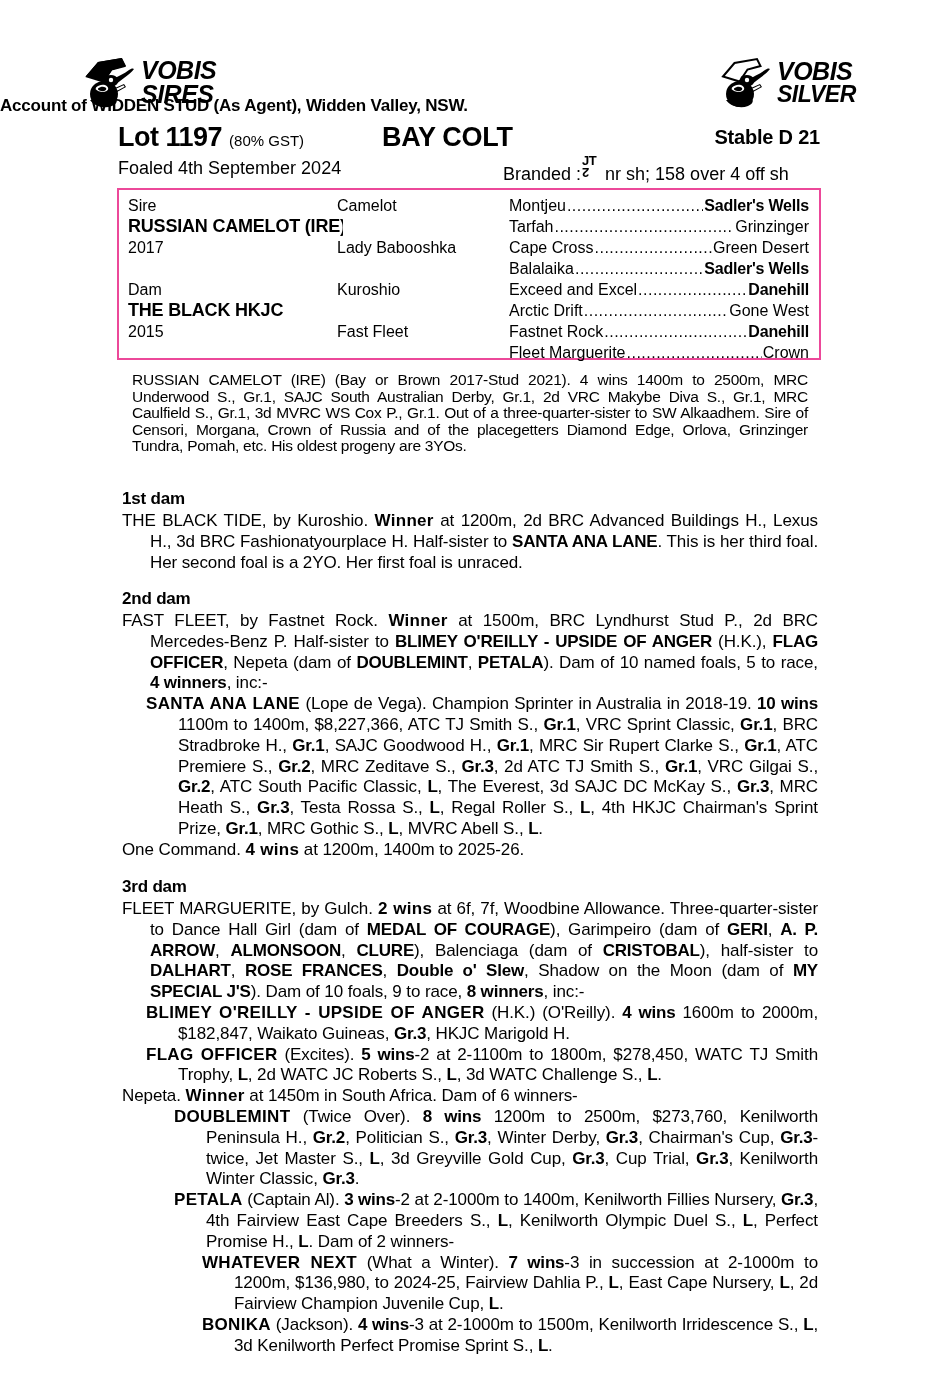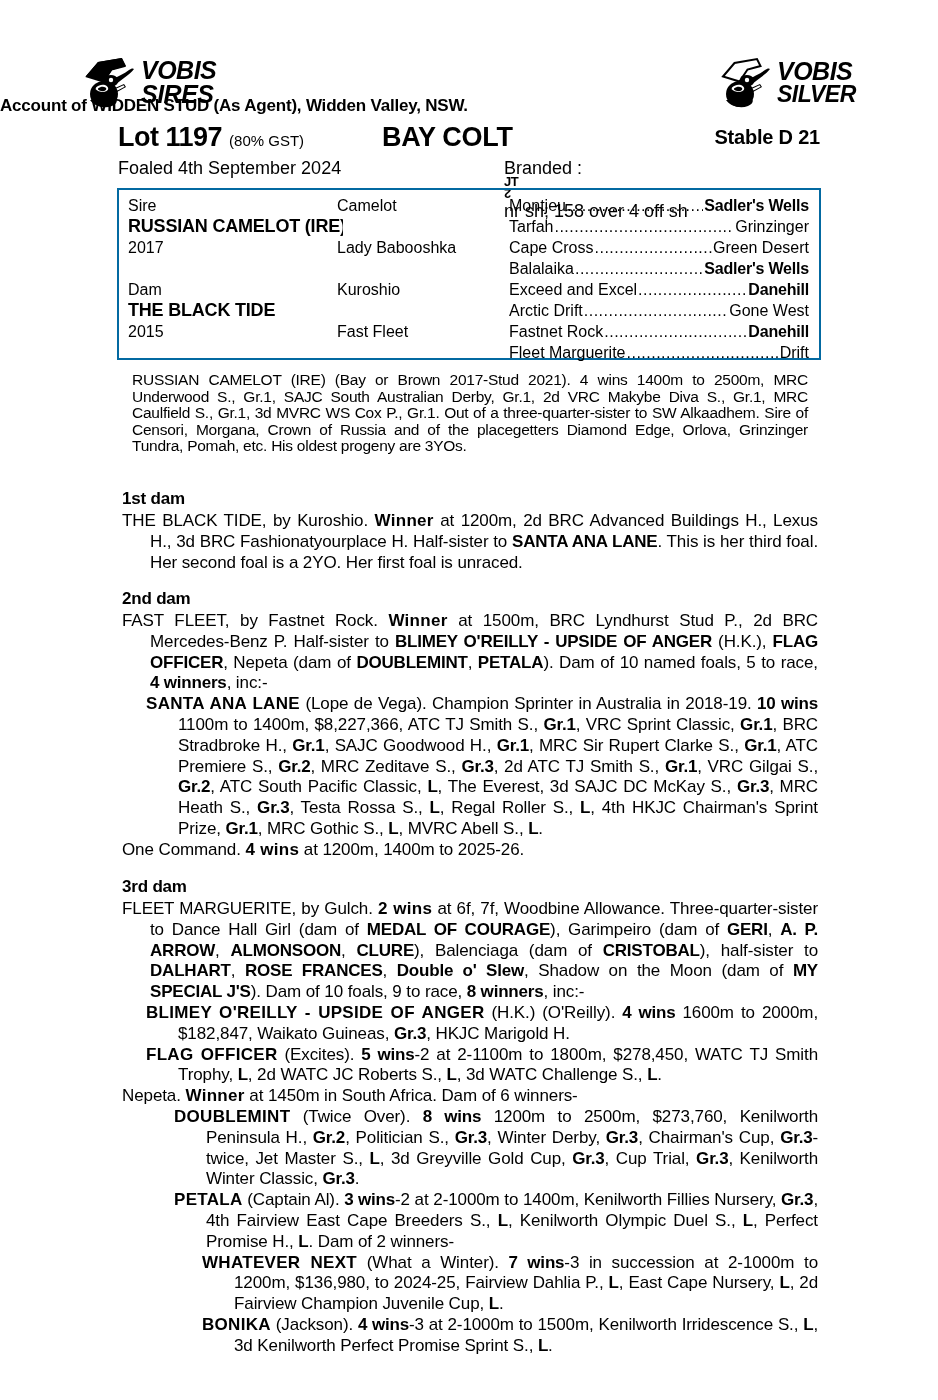--- a/index.html
+++ b/index.html
@@ -105,21 +105,20 @@
   }
   .foaled {
     position: absolute;
     left: 0; top: 0;
   }
   .branded {
     position: absolute;
     left: 385px; top: 0;
     display: flex;
     align-items: baseline;
-    flex-direction: column;
   }
   .brand-glyph {
     display: inline-block;
     position: relative;
     width: 20px;
     height: 22px;
     vertical-align: baseline;
     margin: 0 3px 0 1px;
     top: 3px;
   }
@@ -140,21 +139,21 @@
     transform: rotate(180deg);
     transform-origin: center;
   }
 
   
   .ped-table {
     position: absolute;
     left: 117px; top: 188px;
     width: 704px;
     height: 172px;
-    border: 2px solid #0369a1;
+    border: 2px solid #ec4899;
     box-sizing: border-box;
   }
   .ped-inner {
     position: relative;
     width: 100%;
     height: 100%;
     padding: 4px 0 0 0;
     box-sizing: border-box;
   }
   .ped-col-left {
@@ -318,21 +317,21 @@
   </div>
 
   <div class="ped-table">
     <div class="ped-inner">
       <div class="ped-col-left">
         <div class="ped-line">Sire</div>
         <div class="ped-line bold-name">RUSSIAN CAMELOT (IRE)</div>
         <div class="ped-line">2017</div>
         <div class="ped-line">&nbsp;</div>
         <div class="ped-line">Dam</div>
-        <div class="ped-line bold-name">THE BLACK TIDE</div>
+        <div class="ped-line bold-name">THE BLACK HKJC</div>
         <div class="ped-line">2015</div>
       </div>
 
       <div class="ped-col-mid">
         <div class="ped-line">Camelot</div>
         <div class="ped-line">&nbsp;</div>
         <div class="ped-line">Lady Babooshka</div>
         <div class="ped-line">&nbsp;</div>
         <div class="ped-line">Kuroshio</div>
         <div class="ped-line">&nbsp;</div>
@@ -371,21 +370,21 @@
             <span class="gp2">Gone West</span>
           </div>
           <div class="ped-gp">
             <span class="nm">Fastnet Rock</span>
             <span class="dots">................................................................................</span>
             <span class="gp2 b">Danehill</span>
           </div>
           <div class="ped-gp">
             <span class="nm">Fleet Marguerite</span>
             <span class="dots">................................................................................</span>
-            <span class="gp2">Drift</span>
+            <span class="gp2">Crown</span>
           </div>
         </div>
     </div>
   </div>
 
   <div class="sire-para">RUSSIAN CAMELOT (IRE) (Bay or Brown 2017-Stud 2021). 4 wins 1400m to 2500m, MRC Underwood S., Gr.1, SAJC South Australian Derby, Gr.1, 2d VRC Makybe Diva S., Gr.1, MRC Caulfield S., Gr.1, 3d MVRC WS Cox P., Gr.1. Out of a three-quarter-sister to SW Alkaadhem. Sire of Censori, Morgana, Crown of Russia and of the placegetters Diamond Edge, Orlova, Grinzinger Tundra, Pomah, etc. His oldest progeny are 3YOs.</div>
 
   <div class="dam-section s-dam1">
     <div class="dam-heading">1st dam</div>
     <div class="para hang1" id="dam1-body">THE BLACK TIDE, by Kuroshio. <b>Winner</b> at 1200m, 2d BRC Advanced Buildings H., Lexus H., 3d BRC Fashionatyourplace H. Half-sister to <b>SANTA ANA LANE</b>. This is her third foal. Her second foal is a 2YO. Her first foal is unraced.</div>

